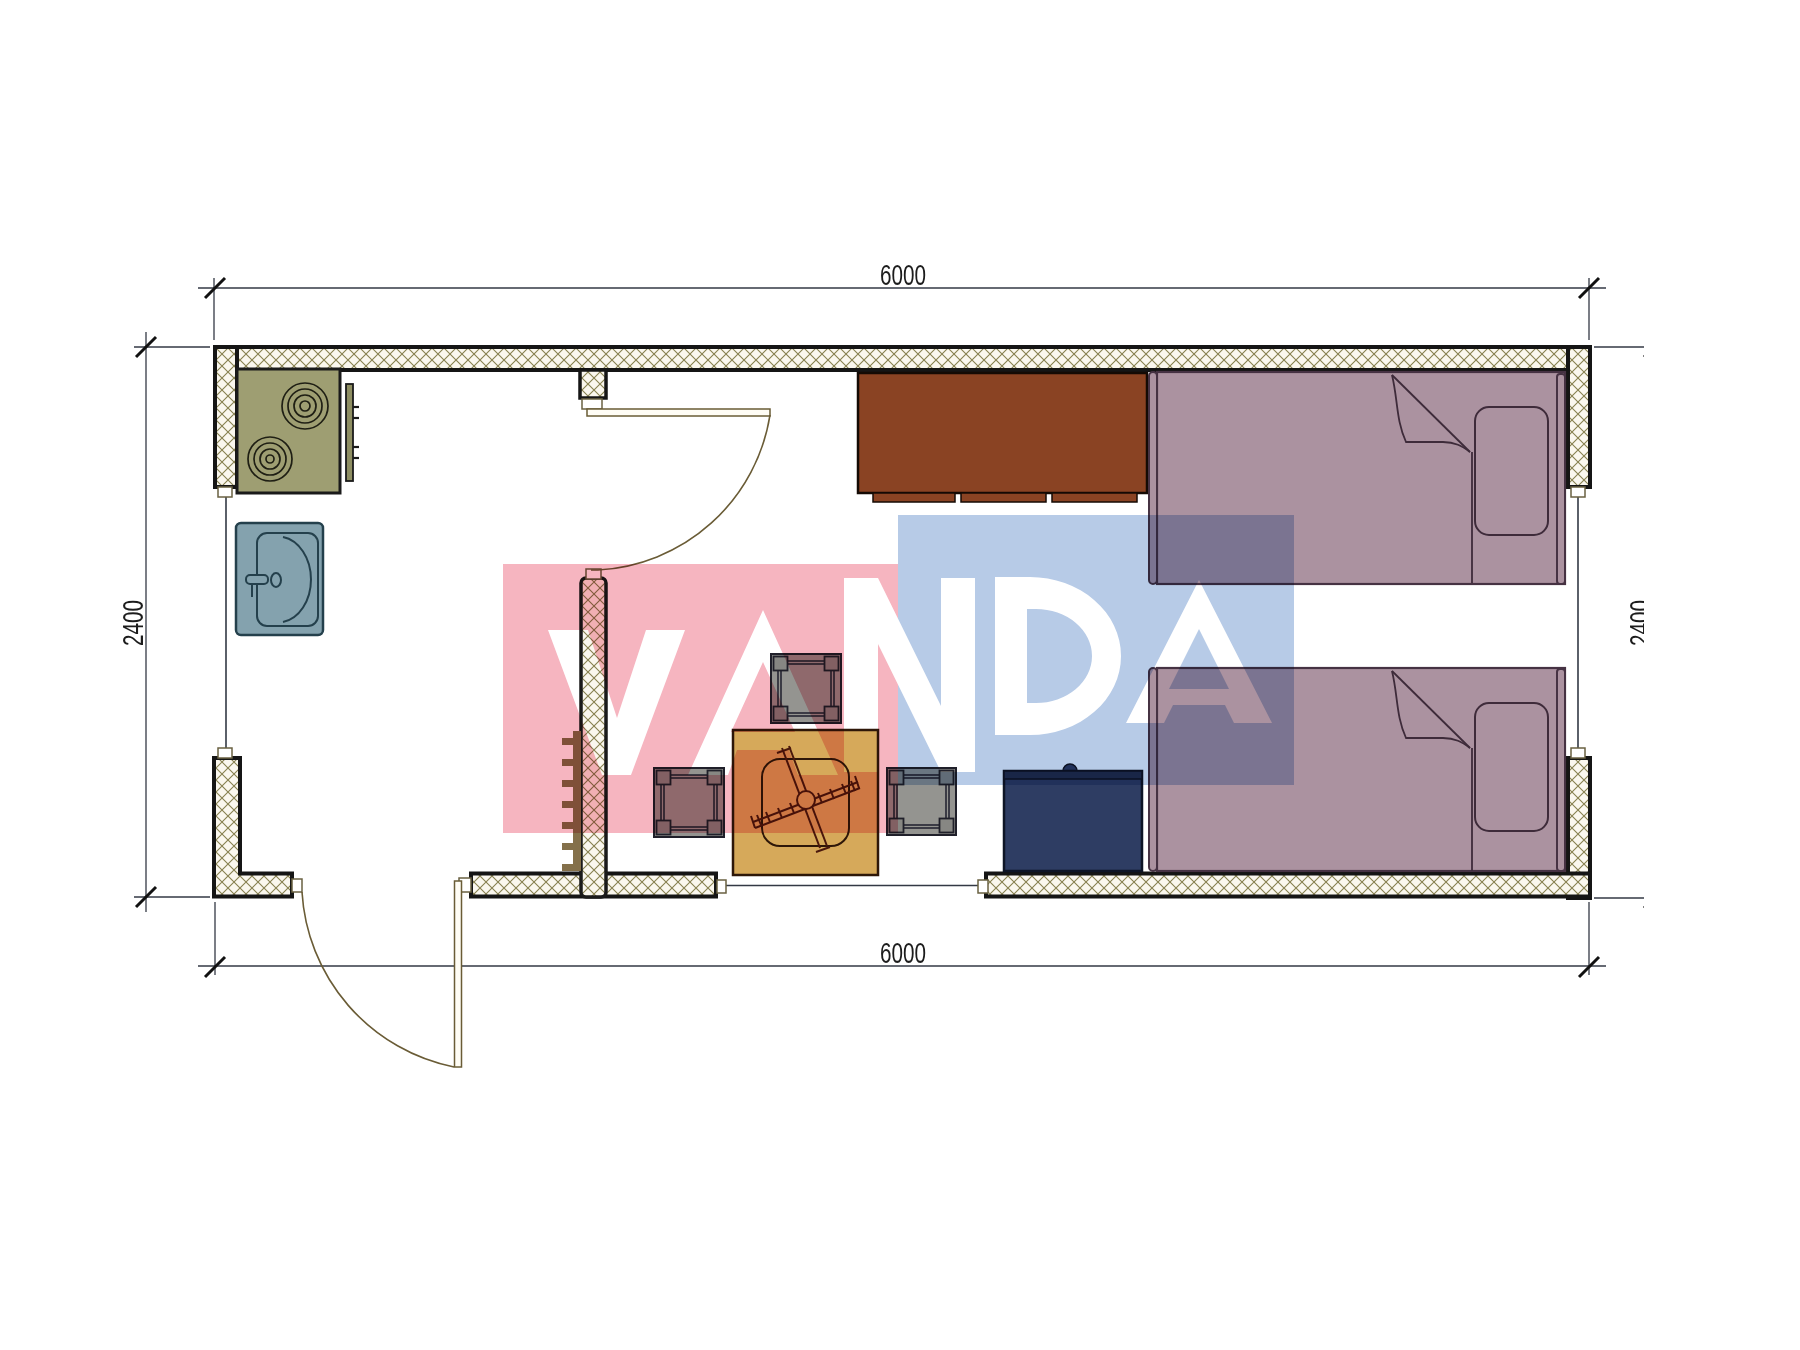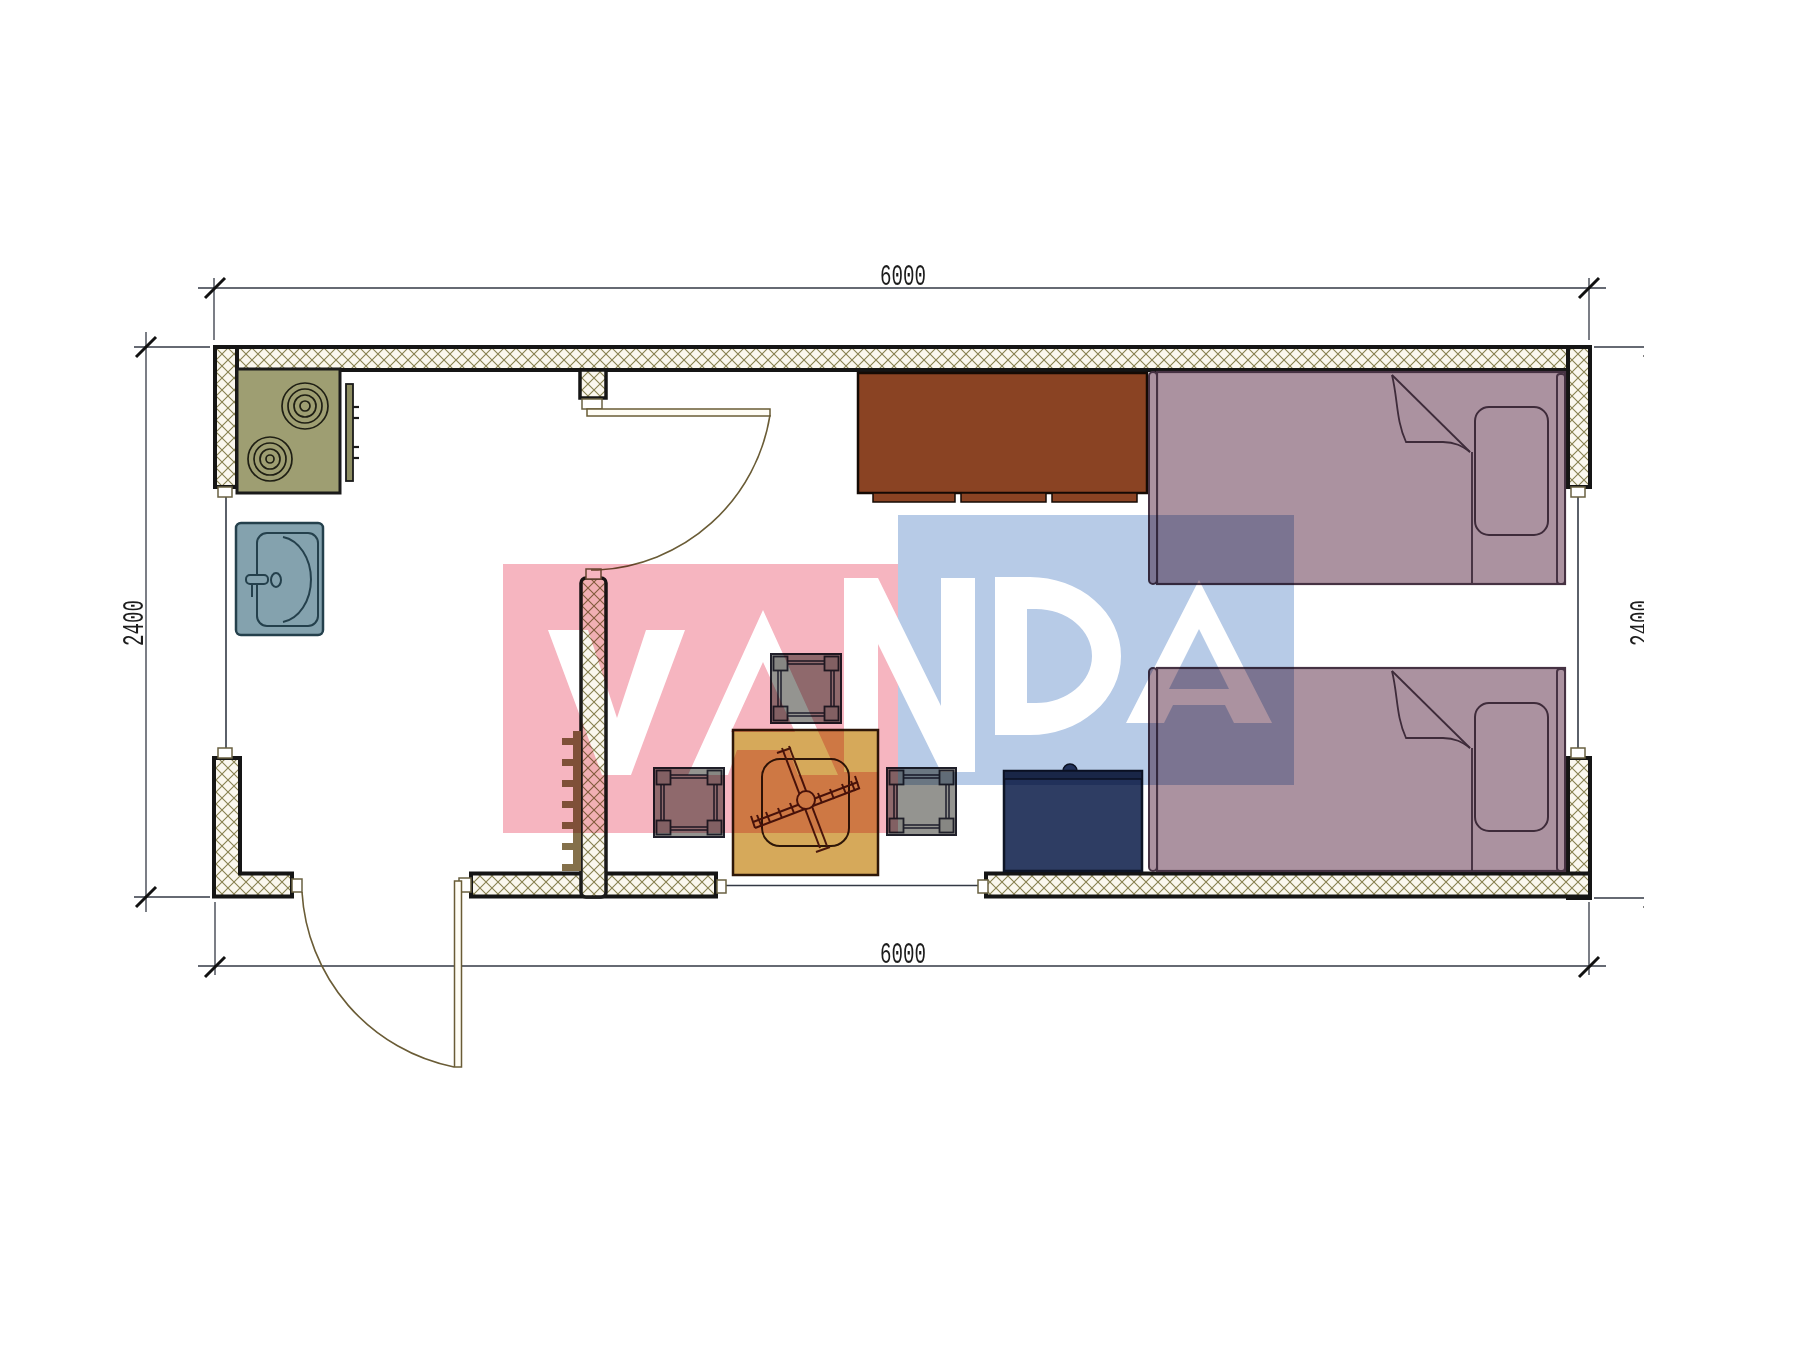--- a/index.html
+++ b/index.html
@@ -1,15 +1,15 @@
 <!DOCTYPE html>
 <html><head><meta charset="utf-8">
 <style>
 html,body{margin:0;padding:0;background:#fff;}
-#stage{position:relative;width:1644px;height:1350px;background:#fff;overflow:hidden;font-family:Liberation Mono, monospace;}
+#stage{position:relative;width:1644px;height:1350px;background:#fff;overflow:hidden;font-family:Liberation Sans, sans-serif;}
 #stage svg{position:absolute;top:0;left:0;}
 #plan{mix-blend-mode:multiply;}
 </style></head>
 <body>
 <div id="stage">
 
 <svg id="wm" width="1800" height="1350" viewBox="0 0 1800 1350">
 
   <rect x="503" y="564" width="395" height="269" fill="#f6b5c0"></rect>
 

